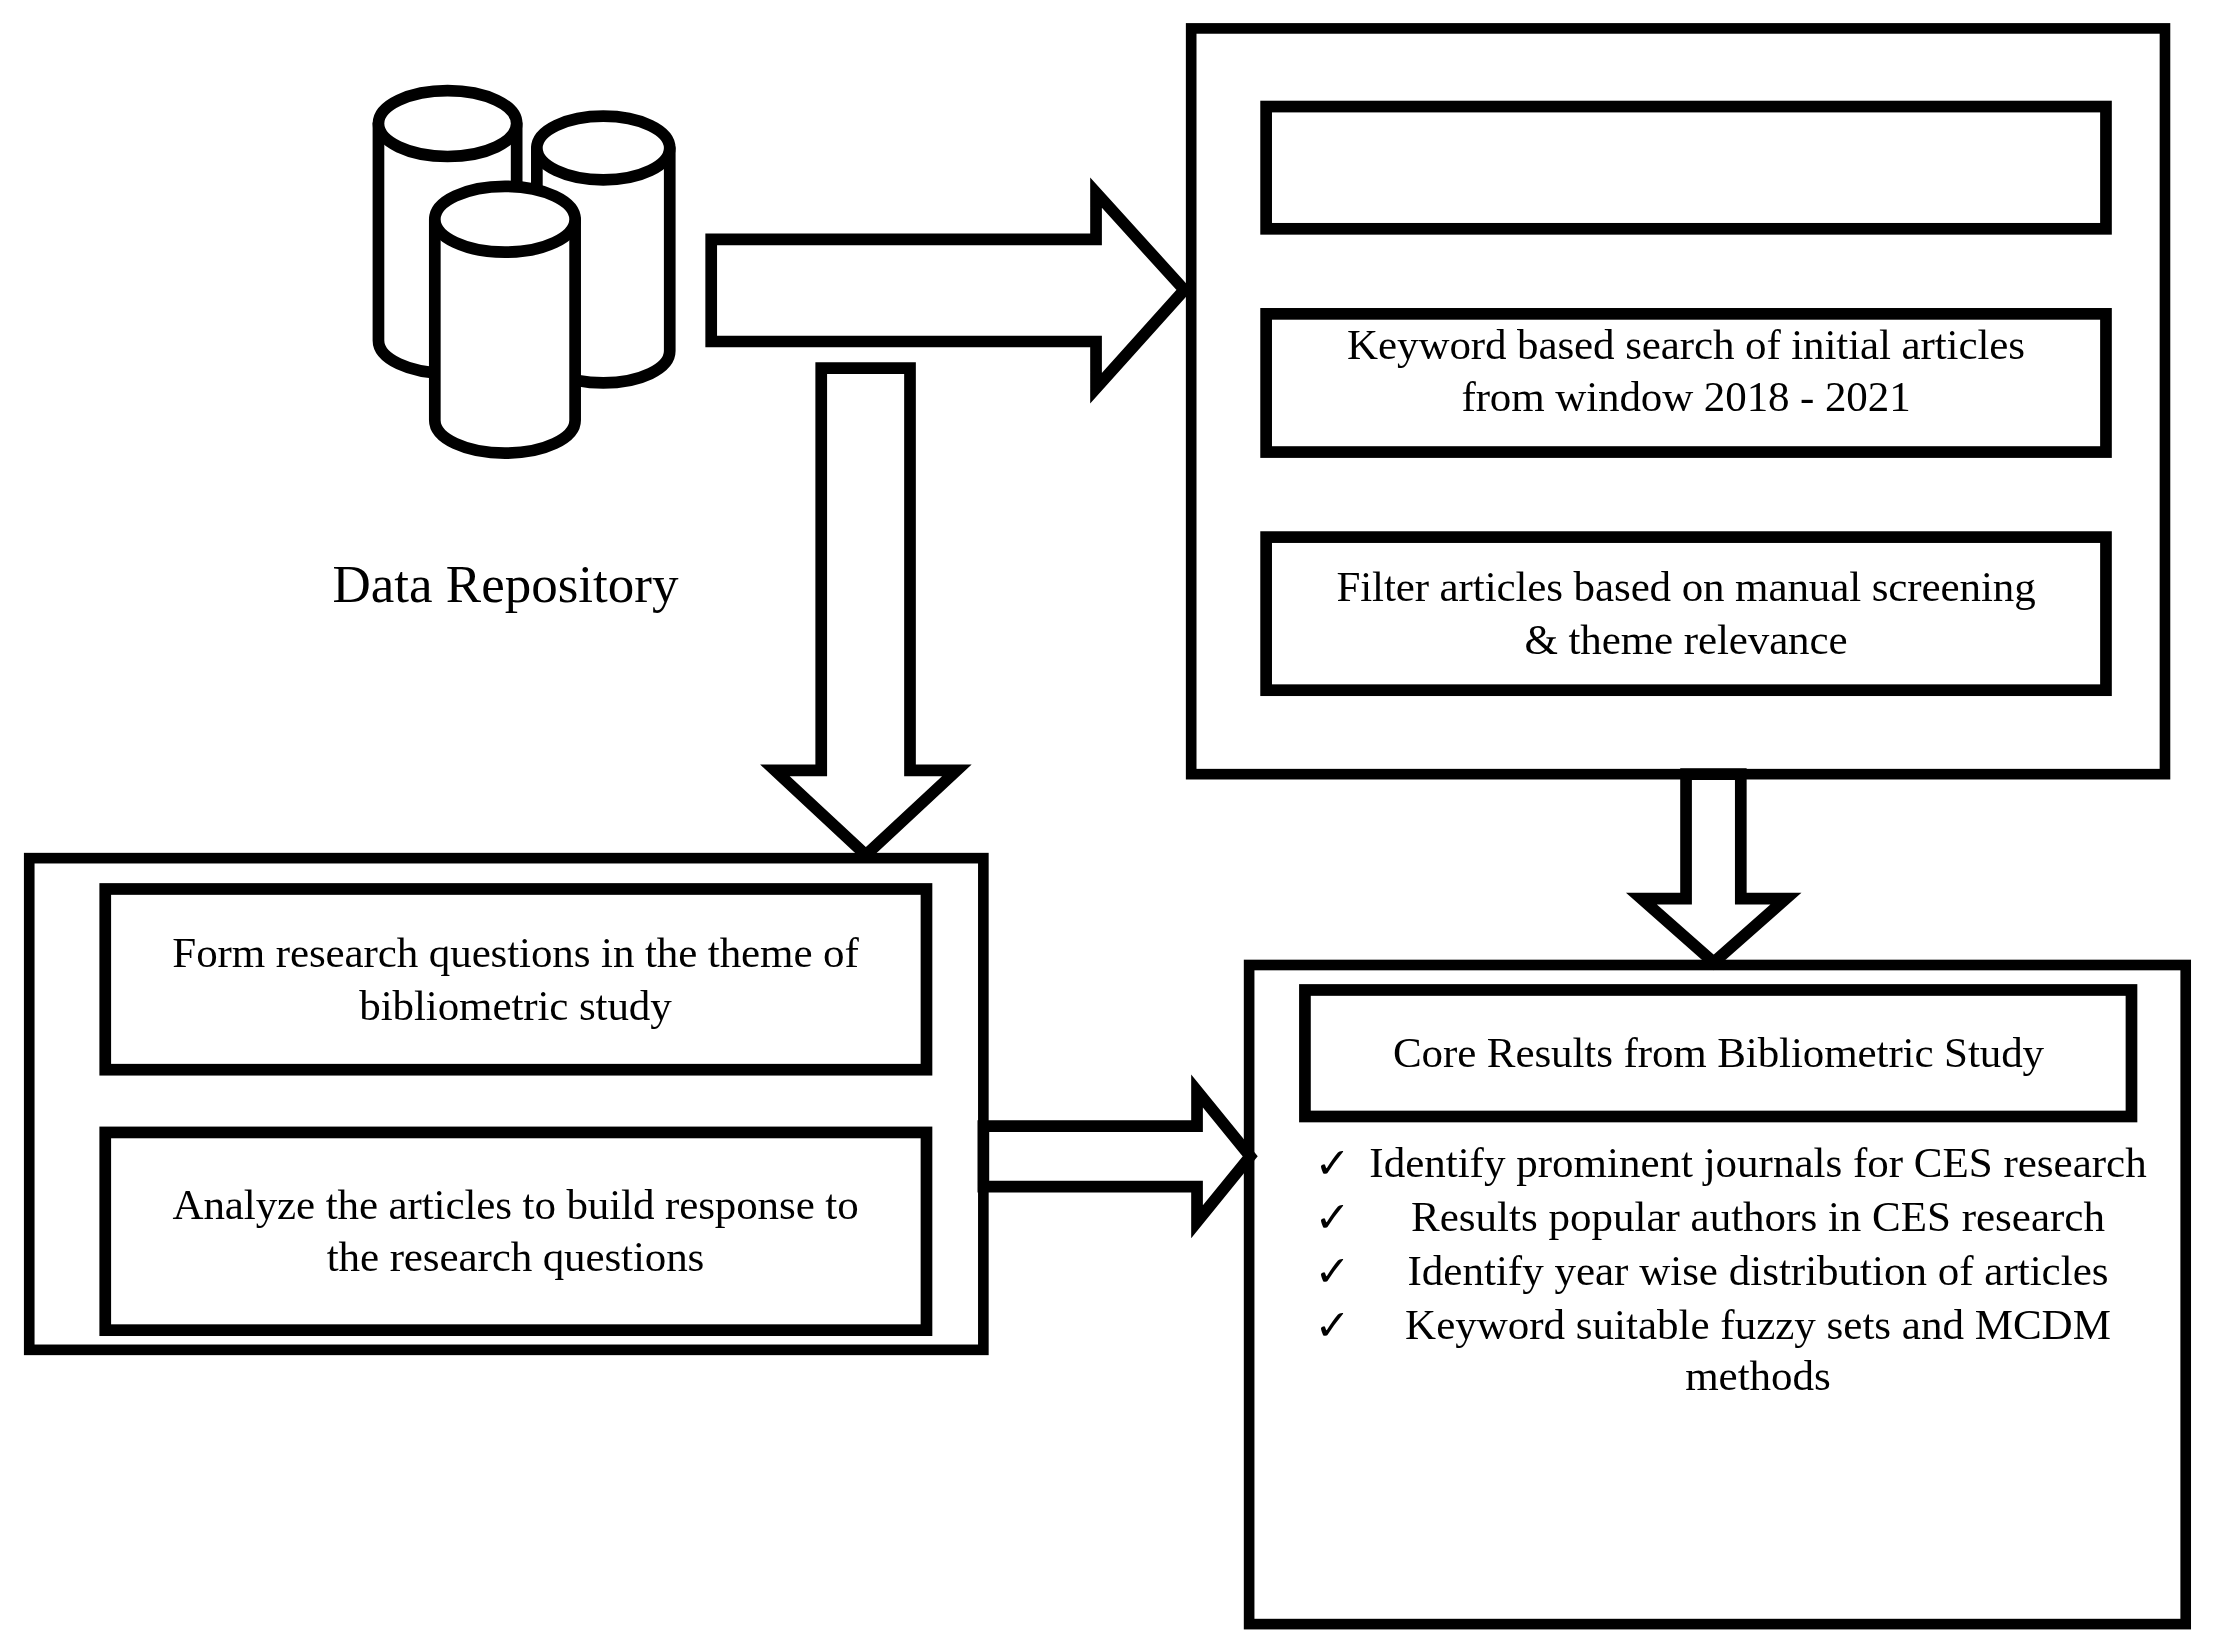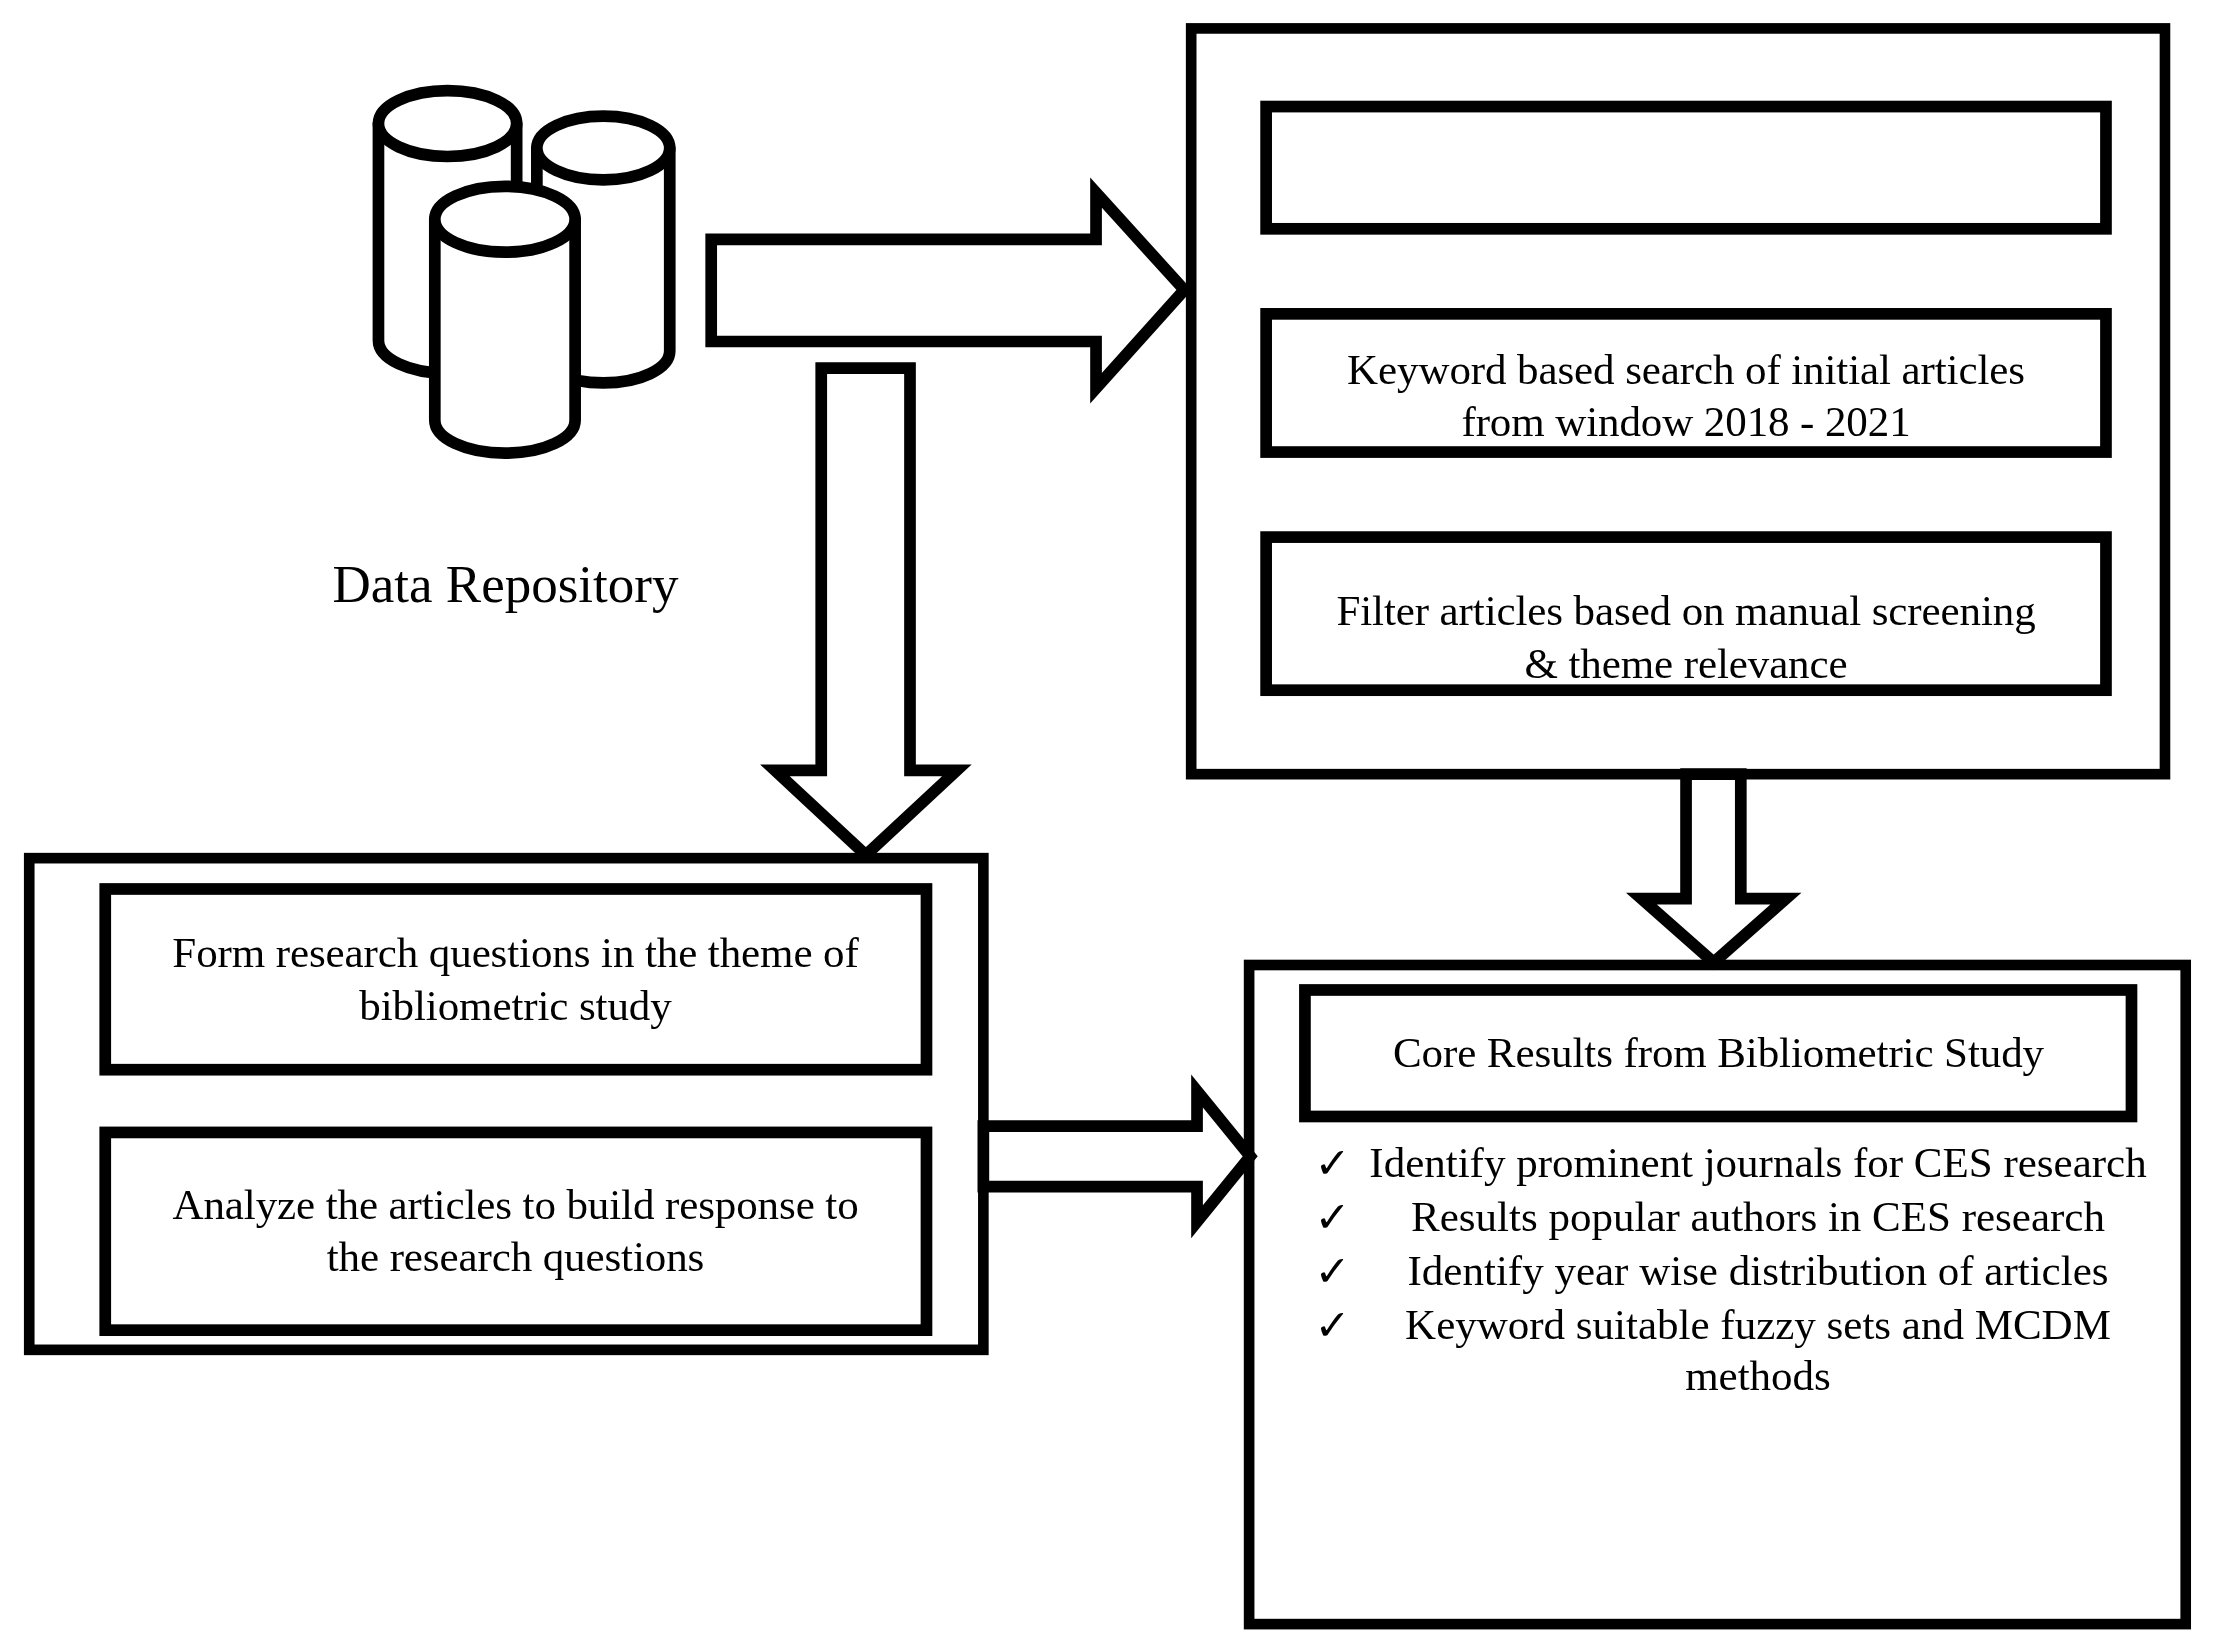--- a/index.html
+++ b/index.html
@@ -133,25 +133,25 @@
              L 2352 2175
              L 2252 2298
              L 2252 2232
              L 1850 2232 Z" fill="#ffffff" stroke="#000000" stroke-width="22" stroke-linejoin="miter"></path>
   </svg>
 
   <div class="caption" style="left:229px; top:554px; width:553px; font-size:53px;">
     <span>Data Repository</span>
   </div>
 
-  <div class="txt" style="left:1266px; top:327px; width:840px; height:138px; font-size:43px;">
+  <div class="txt" style="left:1266px; top:302px; width:840px; height:138px; font-size:43px;">
     <span>Keyword based search of initial articles
 from window 2018 - 2021</span>
   </div>
-  <div class="txt" style="left:1266px; top:537px; width:840px; height:153px; font-size:43px;align-items:flex-end;">
+  <div class="txt" style="left:1266px; top:537px; width:840px; height:153px; font-size:43px;">
     <span>Filter articles based on manual screening
 &amp; theme relevance</span>
   </div>
 
   <div class="txt" style="left:105px; top:889px; width:821px; height:181px; font-size:43px;">
     <span>Form research questions in the theme of
 bibliometric study</span>
   </div>
   <div class="txt" style="left:105px; top:1132px; width:821px; height:198px; font-size:43px;">
     <span>Analyze the articles to build response to

